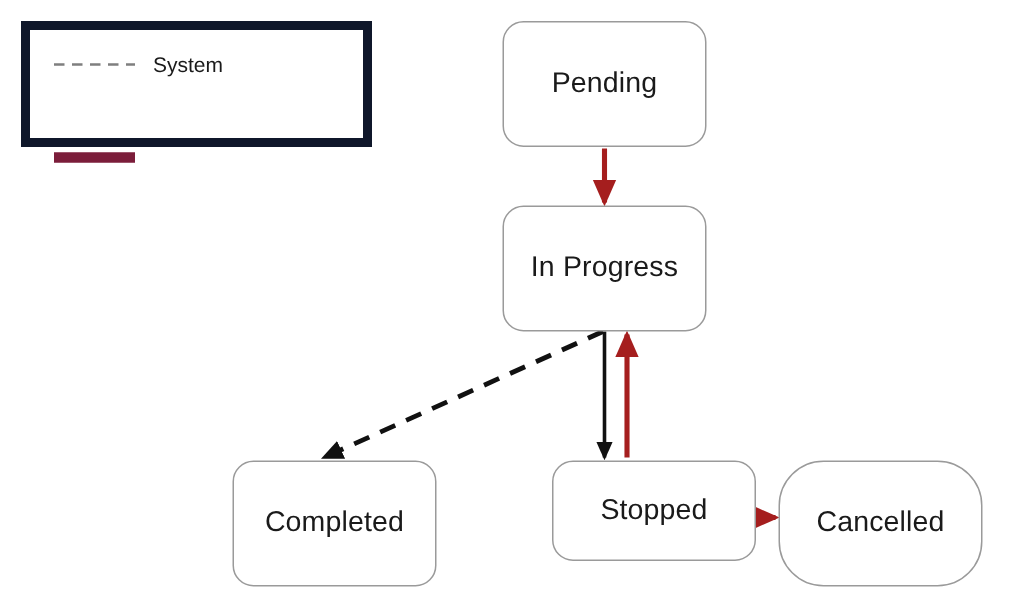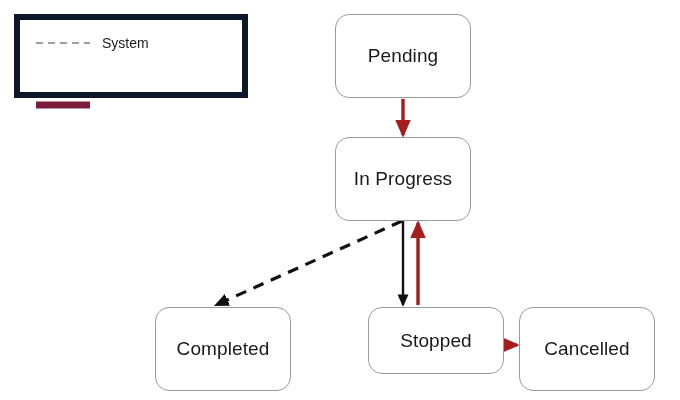--- a/index.html
+++ b/index.html
@@ -118,21 +118,21 @@
   </div>
 
   <div class="state-node" style="left:155px; top:307px; width:136px; height:84px;">
     <span class="state-label">Completed</span>
   </div>
 
   <div class="state-node" style="left:328px; top:307px; width:136px; height:67px;margin-left:40px;">
     <span class="state-label">Stopped</span>
   </div>
 
-  <div class="state-node" style="left:519px; top:307px; width:136px; height:84px;">
+  <div class="state-node" style="left:519px; top:307px; width:136px; height:84px;border-radius:30px;">
     <span class="state-label">Cancelled</span>
   </div>
 
   <div id="legend-box">
 
     <div class="legend-row" style="top:10px;">
       <span class="legend-sample">
         <svg width="54" height="16" viewBox="0 0 54 16" xmlns="http://www.w3.org/2000/svg">
           <line x1="0" y1="8" x2="54" y2="8" stroke="#7f7f7f" stroke-width="1.6" stroke-dasharray="7 5"></line>
         </svg>

